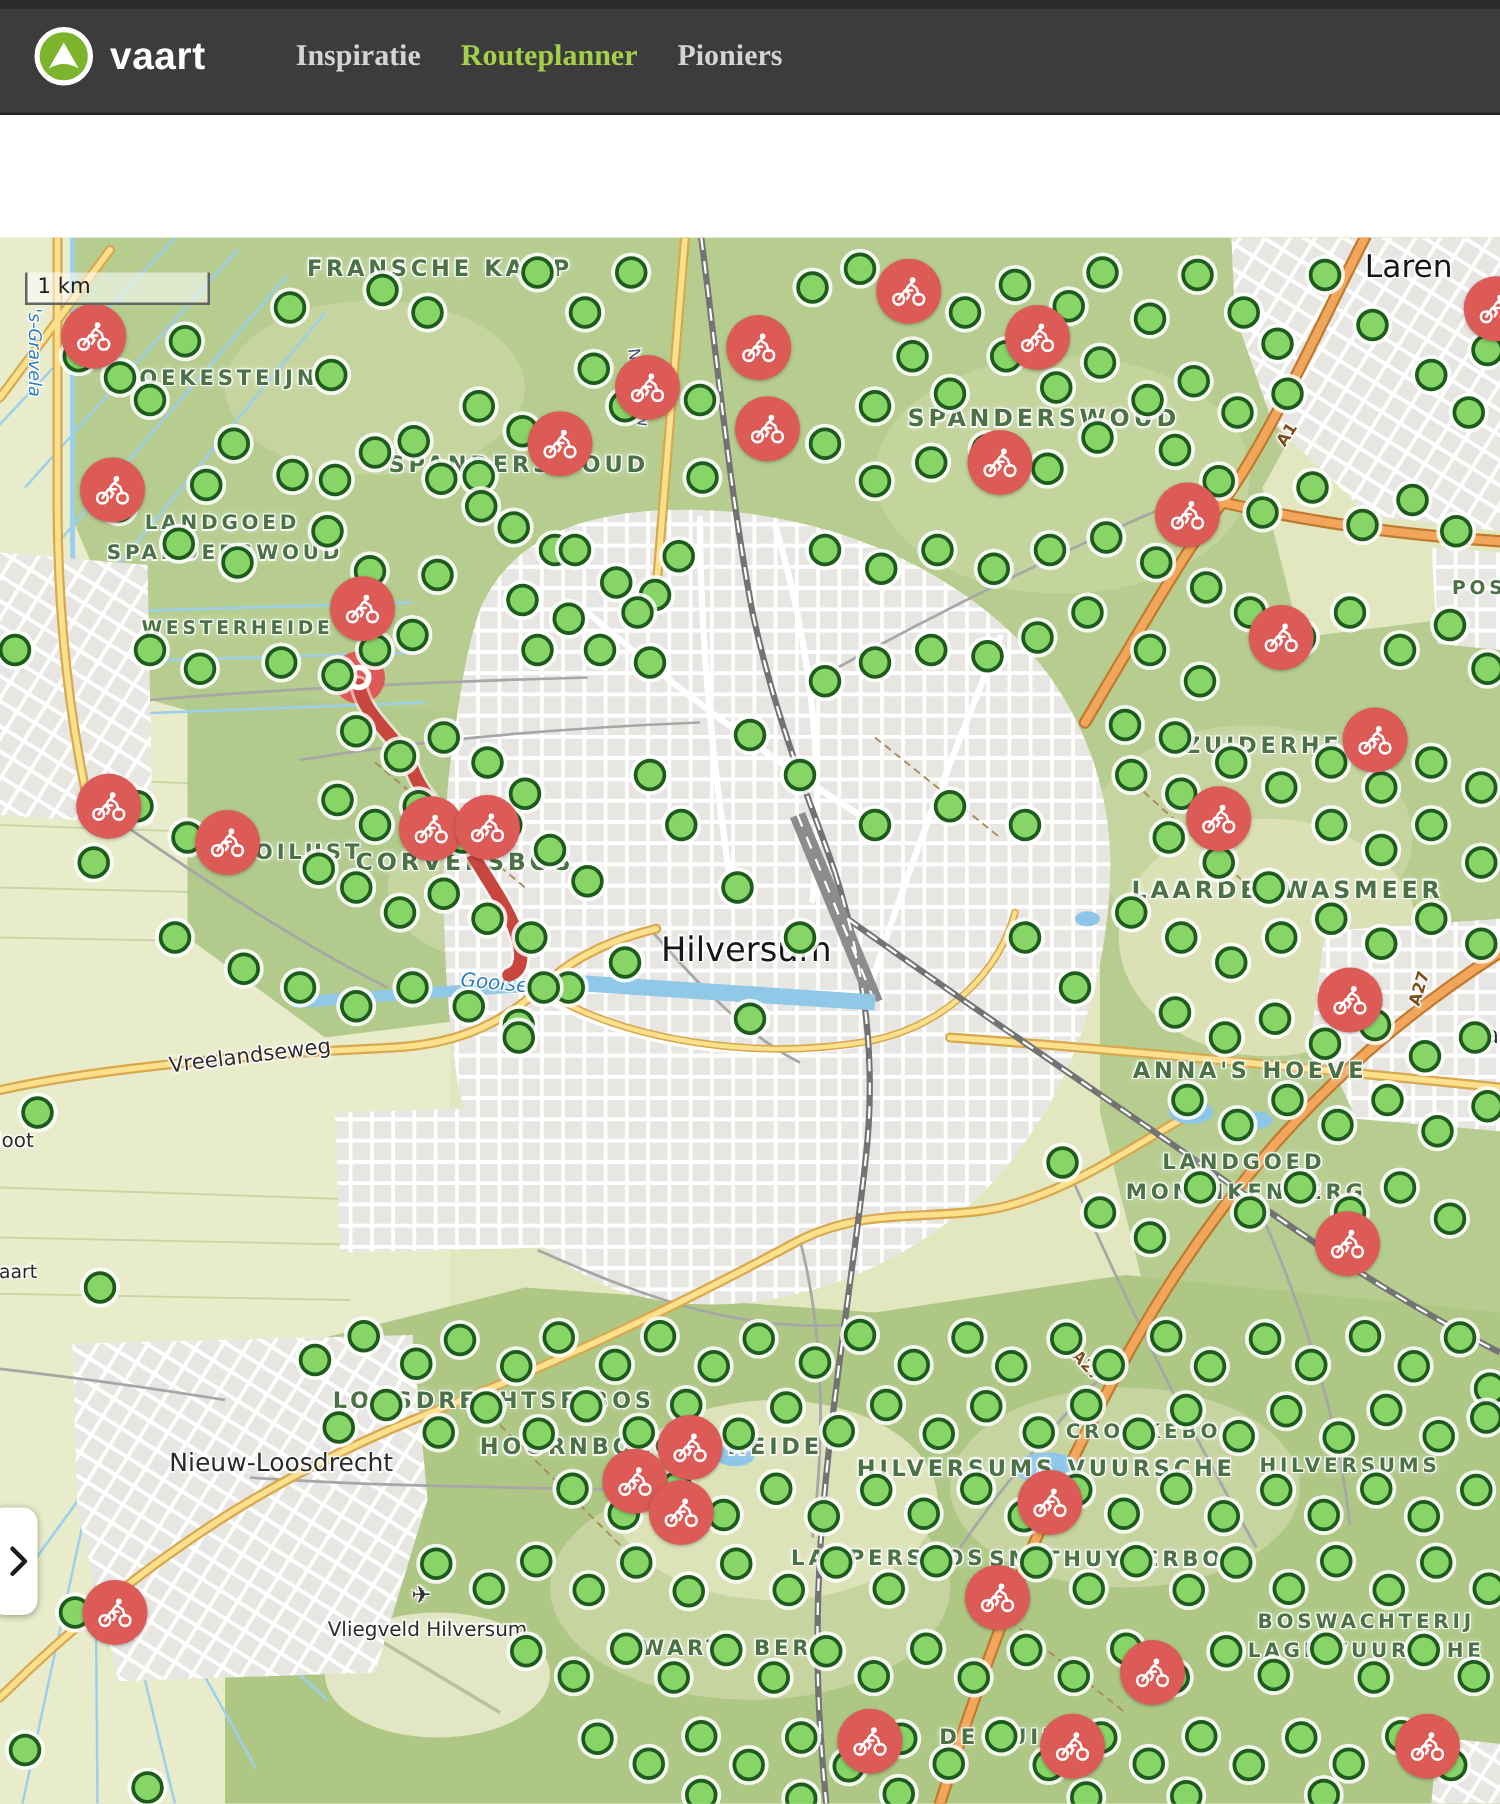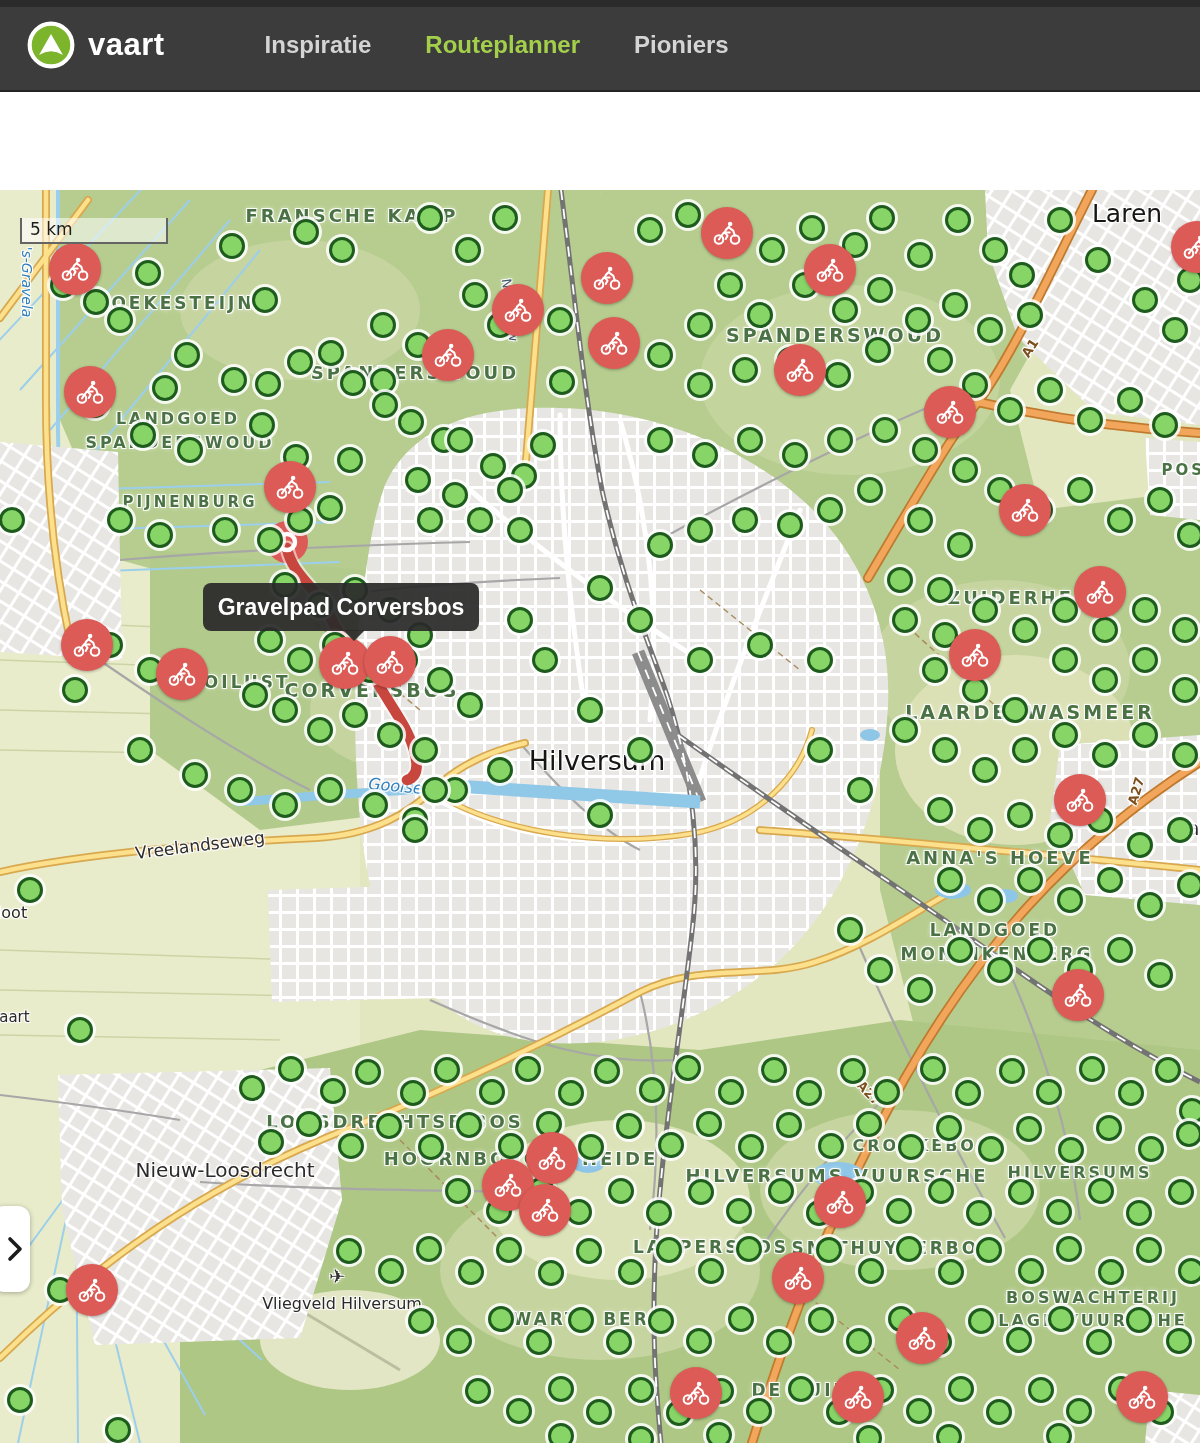--- a/index.html
+++ b/index.html
@@ -3,21 +3,21 @@
 <meta charset="utf-8">
 <style>
   html,body{margin:0;padding:0;background:#fff;}
   body{width:1200px;height:1443px;position:relative;overflow:hidden;font-family:"Liberation Sans",sans-serif;}
 
   
   .header{position:absolute;left:0;top:0;width:1200px;height:92px;background:var(--header_bg,#3c3c3c);display:flex;align-items:center;border-bottom:2px solid #242424;box-sizing:border-box;}
   .header:before{content:"";position:absolute;left:0;top:0;width:100%;height:7px;background:#2b2b2b;}
   .logo{margin-left:26px;width:50px;height:50px;display:flex;align-items:center;justify-content:center;}
   .brand{color:#fff;font-size:31px;font-weight:700;margin-left:12px;letter-spacing:.5px;}
-  .nav{display:flex;margin-left:100px;gap:54px;}
+  .nav{display:flex;margin-left:72px;gap:32px;font-family:Liberation Serif, serif;}
   .nav-item{color:#d4d4d4;font-size:24px;font-weight:700;cursor:pointer;text-decoration:none;}
   .nav-item.active{color:var(--accent_green,#a3cf4b);}
 
   
   .toolbar{position:absolute;left:0;top:92px;width:1200px;height:98px;background:#fff;overflow:hidden;}
 
   
   .map{position:absolute;left:0;top:190px;width:1200px;height:1253px;overflow:hidden;background:#e3e7c0;cursor:grab;}
   .map > *{position:absolute;left:0;top:0;}
   .layer{width:1200px;height:1253px;pointer-events:none;}
@@ -242,21 +242,21 @@
       <div class="lbl poi" style="left: 337px; top: 1086px; font-size: 19px; transform: translate(-50%, -50%);">✈</div>
       <div class="lbl city2" style="left: 1193px; top: 638px; font-size: 19px; transform: translate(-50%, -50%);">Zan</div>
       <div class="lbl city2" style="left: 1196px; top: 52px; font-size: 19px; transform: translate(-50%, -50%);">Ee</div>
       <div class="lbl city2" style="left: 12px; top: 722px; font-size: 16px; transform: translate(-50%, -50%);">loot</div>
       <div class="lbl city2" style="left: 10px; top: 827px; font-size: 15px; transform: translate(-50%, -50%);">vaart</div>
       <div class="lbl area" style="left: 352px; top: 25px; font-size: 18px; transform: translate(-50%, -50%);">FRANSCHE KAMP</div>
       <div class="lbl area" style="left: 175px; top: 113px; font-size: 17px; transform: translate(-50%, -50%);">BOEKESTEIJN</div>
       <div class="lbl area" style="left: 415px; top: 182px; font-size: 18px; transform: translate(-50%, -50%);">SPANDERSWOUD</div>
       <div class="lbl area" style="left: 178px; top: 228px; font-size: 16px; transform: translate(-50%, -50%);">LANDGOED</div>
       <div class="lbl area" style="left: 180px; top: 252px; font-size: 16px; transform: translate(-50%, -50%);">SPANDERSWOUD</div>
-      <div class="lbl area" style="left: 190px; top: 312px; font-size: 15px; transform: translate(-50%, -50%);">PIJNENBURG</div>
+      <div class="lbl area" style="left: 190px; top: 312px; font-size: 15px; transform: translate(-50%, -50%);">WESTERHEIDE</div>
       <div class="lbl area" style="left: 835px; top: 145px; font-size: 19px; transform: translate(-50%, -50%);">SPANDERSWOUD</div>
       <div class="lbl area" style="left: 230px; top: 492px; font-size: 17px; transform: translate(-50%, -50%);">GOOILUST</div>
       <div class="lbl area" style="left: 372px; top: 500px; font-size: 19px; transform: translate(-50%, -50%);">CORVERSBOS</div>
       <div class="lbl area" style="left: 1032px; top: 407px; font-size: 18px; transform: translate(-50%, -50%);">ZUIDERHEIDE</div>
       <div class="lbl area" style="left: 1030px; top: 522px; font-size: 19px; transform: translate(-50%, -50%);">LAARDERWASMEER</div>
       <div class="lbl area" style="left: 1000px; top: 667px; font-size: 18px; transform: translate(-50%, -50%);">ANNA'S HOEVE</div>
       <div class="lbl area" style="left: 995px; top: 740px; font-size: 17px; transform: translate(-50%, -50%);">LANDGOED</div>
       <div class="lbl area" style="left: 997px; top: 764px; font-size: 17px; transform: translate(-50%, -50%);">MONNIKENBERG</div>
       <div class="lbl area" style="left: 1190px; top: 280px; font-size: 15px; transform: translate(-50%, -50%);">POST</div>
       <div class="lbl area" style="left: 395px; top: 931px; font-size: 18px; transform: translate(-50%, -50%);">LOOSDRECHTSE BOS</div>
@@ -1030,25 +1030,21 @@
       <path d="M6.5 18 L11 11.5 L16.5 11.5"></path>
       <path d="M16 6 C14 7.5 12.6 9 11.8 11.5"></path>
       <path d="M15.8 7 L19.8 9.8 L21.3 14.5"></path>
       <path d="M11.8 11.5 L14.5 14.5 L12.8 17.5"></path>
     </g>
     <circle cx="16.9" cy="3.7" r="2.1" fill="#fff"></circle>
   </svg>
 </div>
     </div>
 
-  <div class="tooltip" style="left: 203px; top: 393px; width: 276px; height: 48px;">
-    <span>Gravelpad Corversbos</span>
-    <div class="ptr" style="left: 140px;"></div>
-  </div>
-
-  <div class="scalebar">5 km</div>
+
+  <div class="scalebar">1 km</div>
 
   <button class="expander">
     <svg width="22" height="30" viewBox="0 0 22 30">
       <polyline points="6,5 16,15 6,25" fill="none" stroke="#1c1c1c" stroke-width="3.6" stroke-linecap="round" stroke-linejoin="round"></polyline>
     </svg>
   </button>
 </div>
 
 </body></html>

